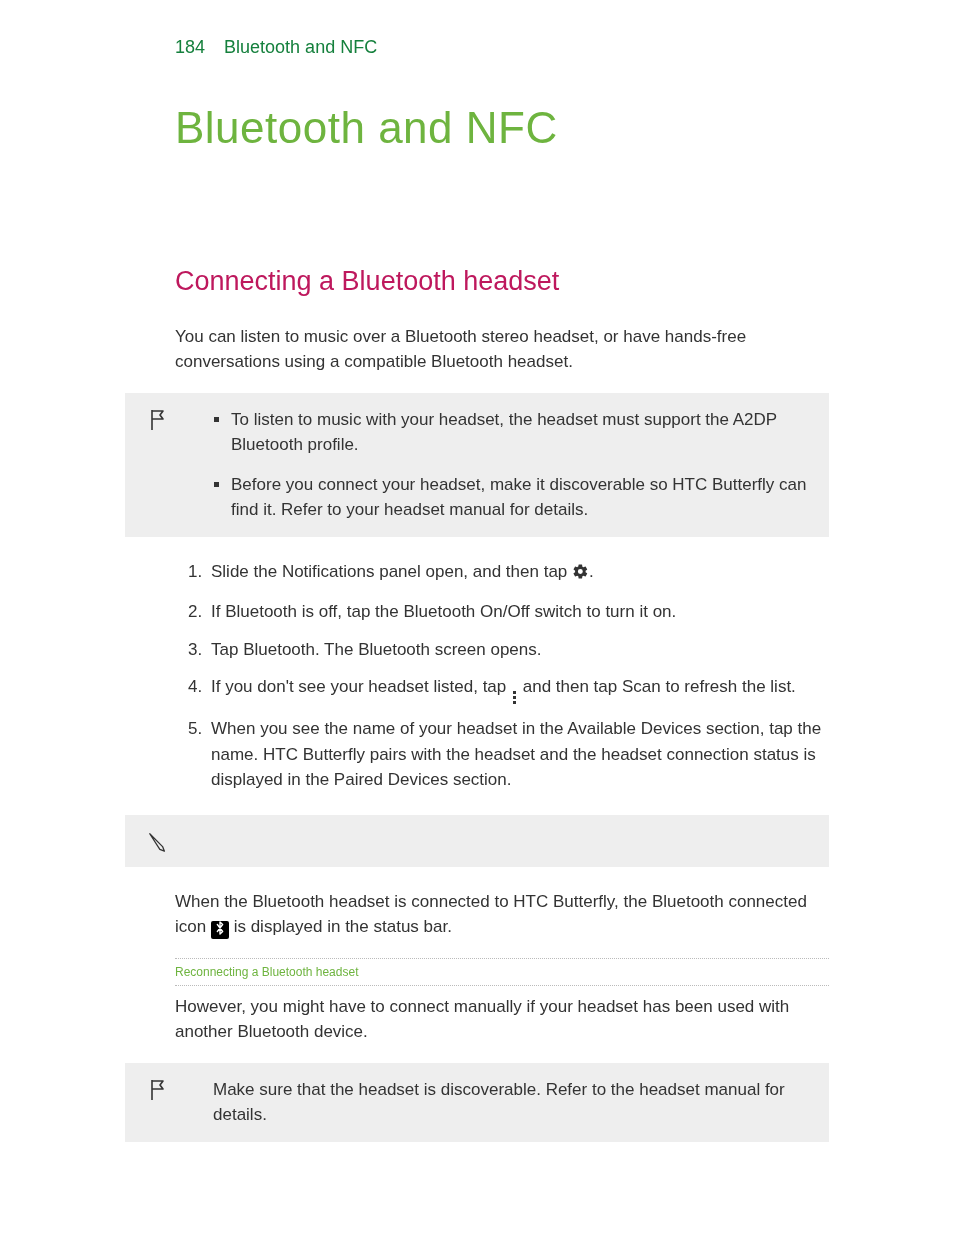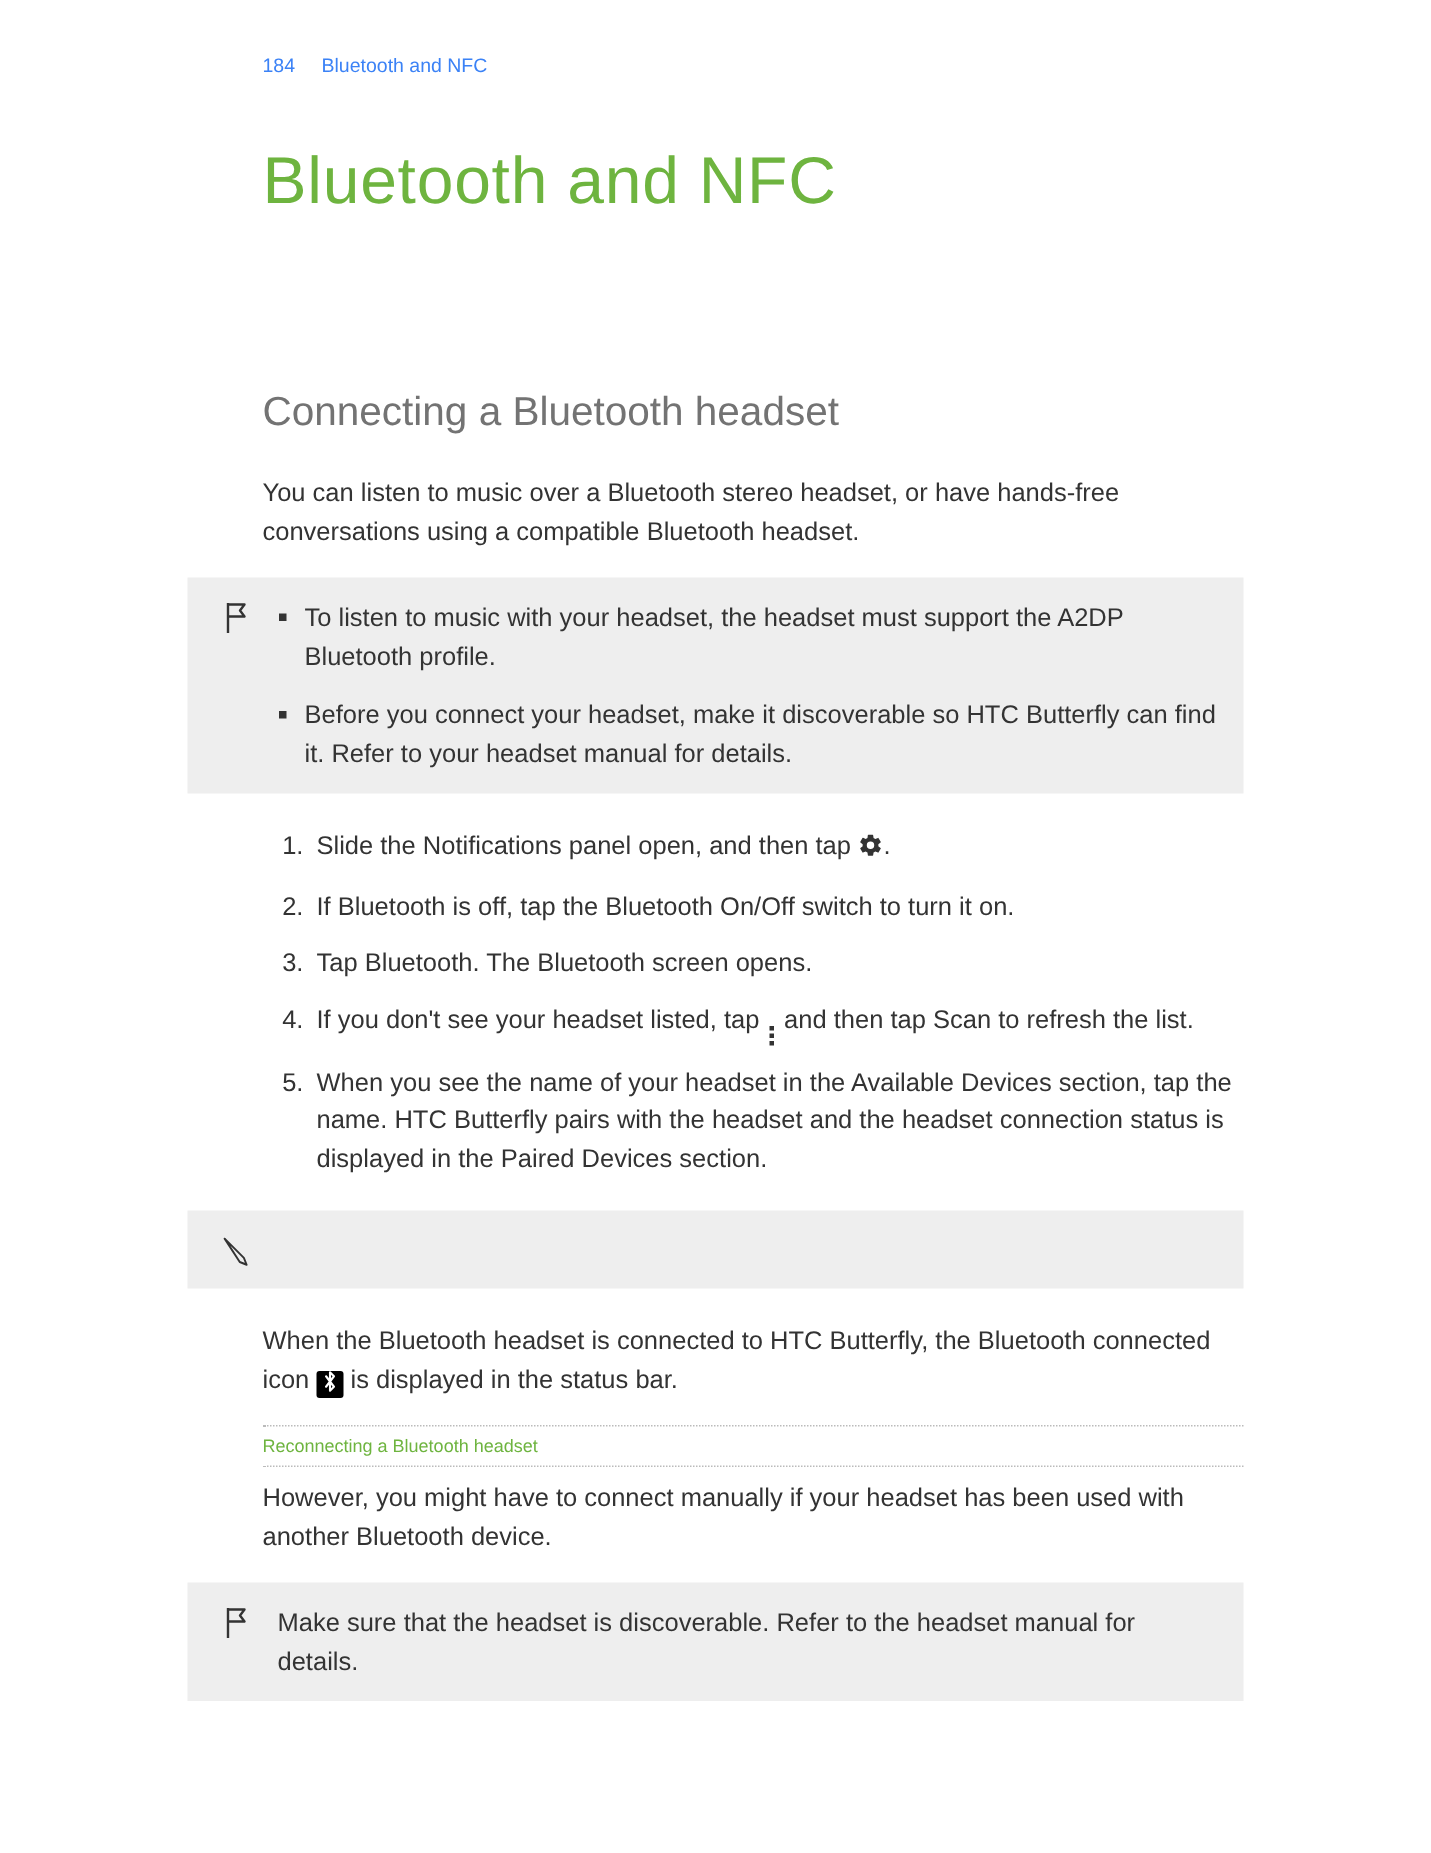--- a/index.html
+++ b/index.html
@@ -12,37 +12,37 @@
     line-height: 1.5;
     background: #fff;
   }
   .page {
     width: 954px;
     min-height: 1235px;
     padding: 34px 125px 60px 125px;
     box-sizing: border-box;
   }
   .header-line {
-    font-size: 13px;
-    color: #3b82f6;
+    font-size: 18px;
+    color: #15803d;
     padding-left: 50px;
     margin-bottom: 34px;
   }
   .header-line .pg { margin-right: 14px; }
   h1.chapter-title {
     font-size: 44px;
     font-weight: 300;
     color: #6eb43f;
     margin: 0 0 100px 50px;
     letter-spacing: 0.5px;
   }
   h2.section-title {
     font-size: 27px;
     font-weight: 400;
-    color: #737373;
+    color: #be185d;
     margin: 0 0 22px 50px;
   }
   .body-p {
     margin: 0 0 18px 50px;
   }
   .note-box {
     background: #eeeeee;
     padding: 14px 16px 14px 20px;
     margin-bottom: 22px;
     display: flex;
@@ -51,20 +51,21 @@
   }
   .note-icon {
     width: 26px;
     flex: 0 0 26px;
     display: flex;
     justify-content: center;
     padding-top: 2px;
   }
   .note-content {
     flex: 1;
+    margin-left: 28px;
   }
   ul.square-list {
     list-style: square;
     margin: 0;
     padding-left: 18px;
   }
   ul.square-list li {
     margin-bottom: 14px;
   }
   ul.square-list li:last-child { margin-bottom: 0; }

